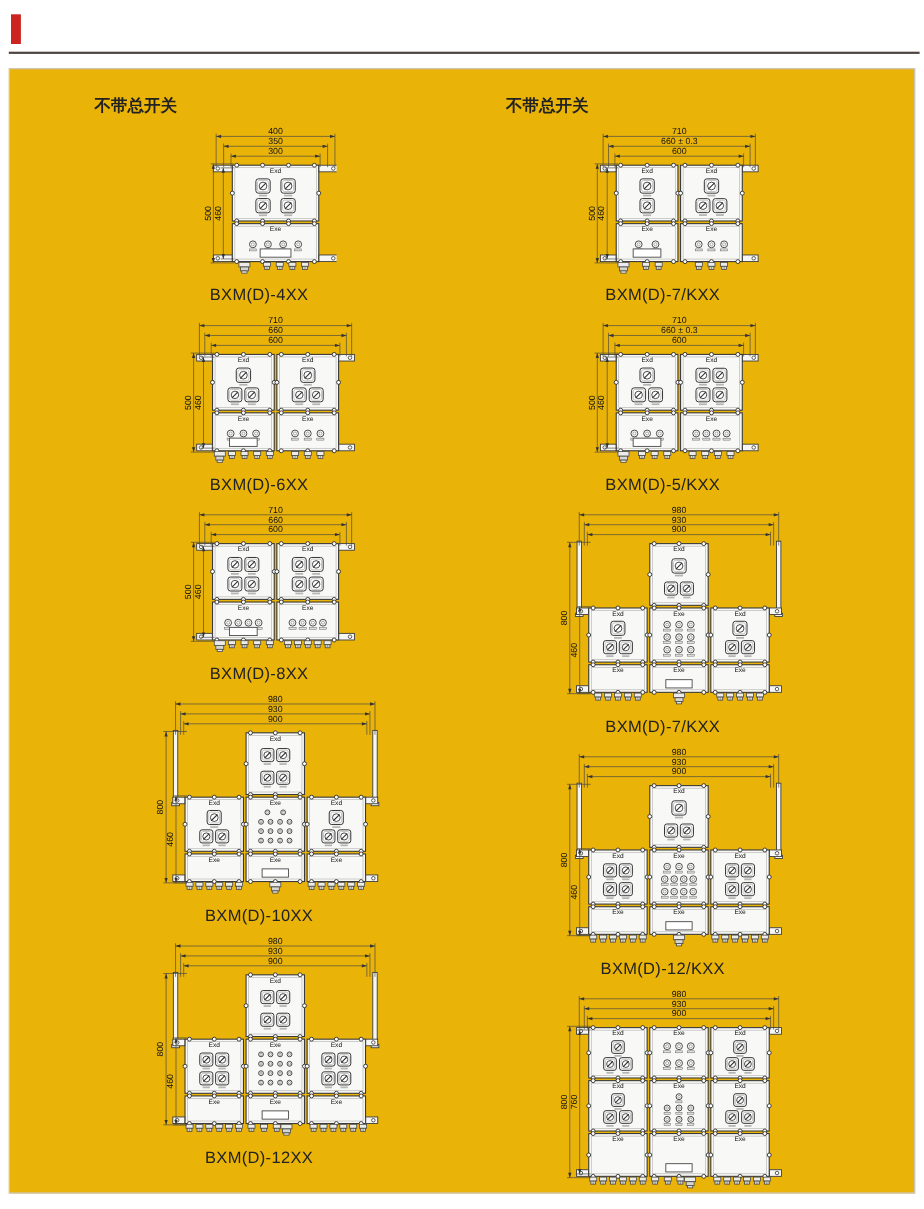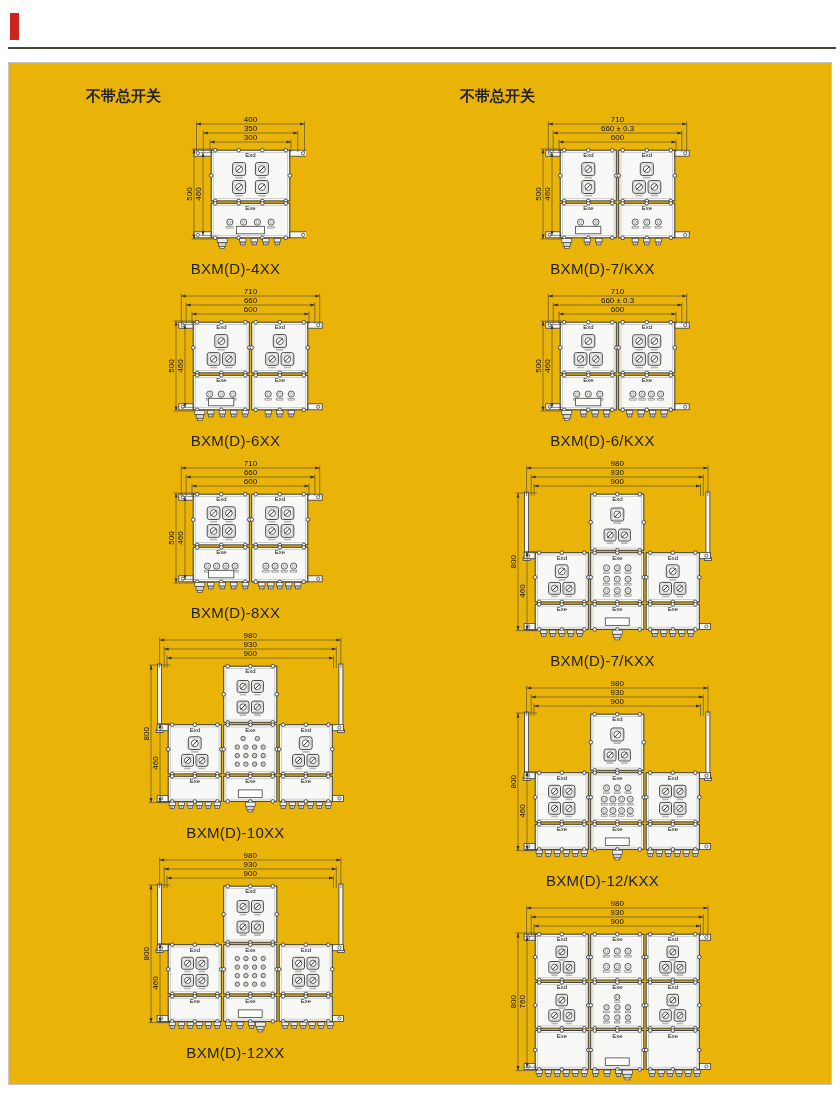--- a/index.html
+++ b/index.html
@@ -1363,21 +1363,21 @@
             <line class="dl" x1="25.5" y1="37" x2="47" y2="37"></line>
             <line class="dl" x1="25.5" y1="127" x2="47" y2="127"></line>
             <text class="dt" transform="translate(25.5,82) rotate(-90)" text-anchor="middle">500</text>
             <line class="dl" x1="37" y1="40.6" x2="37" y2="123.4"></line>
             <polygon class="ar" points="37,40.6 35.5,45.1 38.5,45.1"></polygon>
             <polygon class="ar" points="37,123.4 35.5,118.9 38.5,118.9"></polygon>
             <line class="dl" x1="34.5" y1="40.6" x2="47" y2="40.6"></line>
             <line class="dl" x1="34.5" y1="123.4" x2="47" y2="123.4"></line>
             <text class="dt" transform="translate(34.5,82) rotate(-90)" text-anchor="middle">460</text>
           </svg>
-          <div class="caption">BXM(D)-6/KXX</div>
+          <div class="caption">BXM(D)-5/KXX</div>
         </div>
         <div class="fig">
           <svg width="226" height="193" viewBox="0 0 226 193" xmlns="http://www.w3.org/2000/svg">
             <rect class="er" x="34.6" y="36" width="4" height="65.5"></rect>
             <rect class="er" x="33.1" y="101.5" width="7" height="3"></rect>
             <rect class="er" x="215.9" y="36" width="4" height="65.5"></rect>
             <rect class="er" x="214.4" y="101.5" width="7" height="3"></rect>
             <rect class="pn" x="100.7" y="38.2" width="53.1" height="56.1"></rect>
             <rect class="pi" x="103" y="40.5" width="48.5" height="51.5"></rect>
             <g class="bt">

